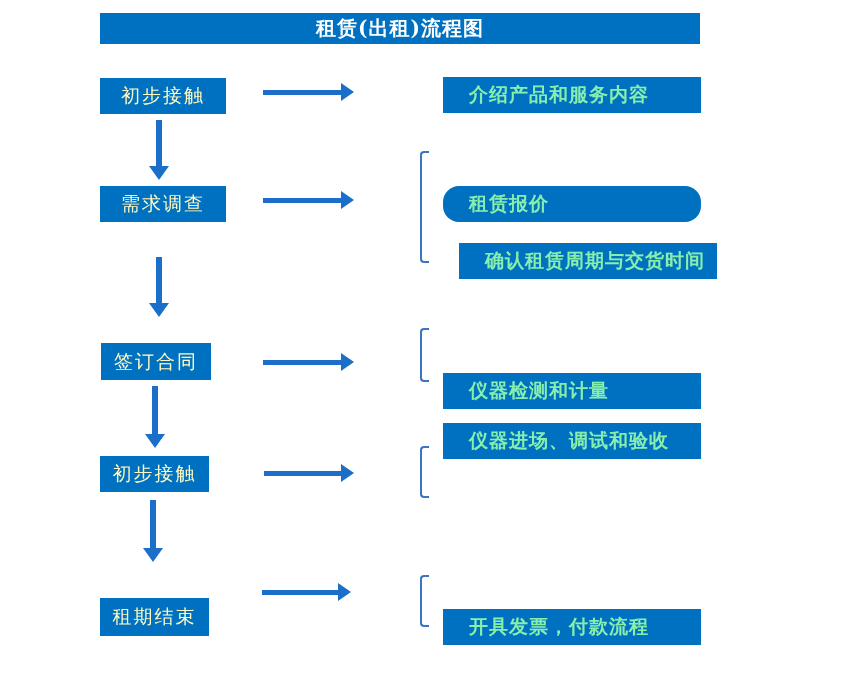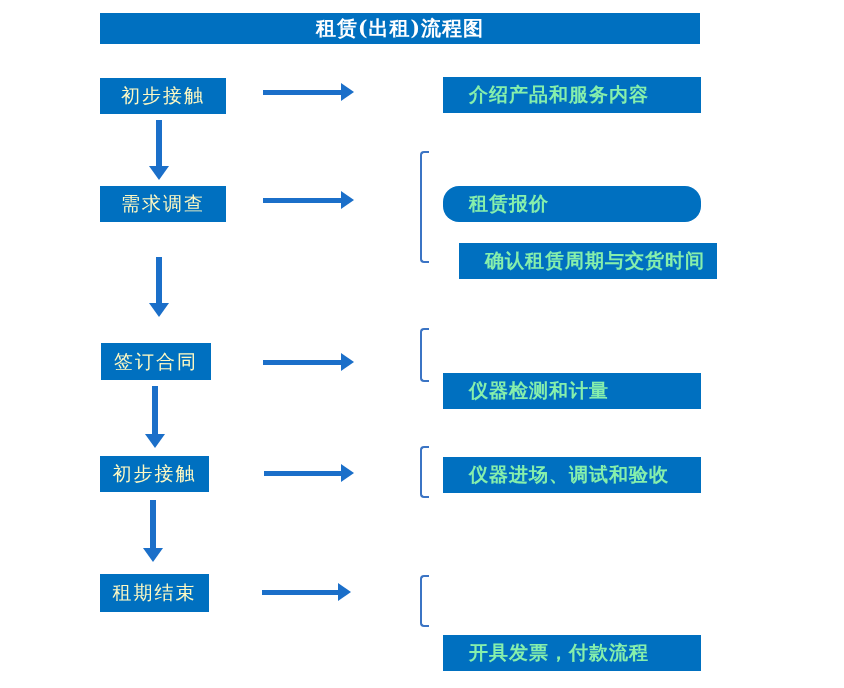--- a/index.html
+++ b/index.html
@@ -31,33 +31,33 @@
     background: #0070C0; color: #86efac;
     display: flex; align-items: center; justify-content: flex-start;
     padding-left: 26px; font-size: 19px; font-weight: bold; letter-spacing: 1px;
   }
 
   
   .sb1 { left: 100px; top: 78px;  width: 126px; }
   .sb2 { left: 100px; top: 186px; width: 126px; }
   .sb3 { left: 101px; top: 343px; width: 110px; height: 37px; }
   .sb4 { left: 100px; top: 456px; width: 109px; }
-  .sb5 { left: 100px; top: 574px; width: 109px; height: 38px; }
+  .sb5 { left: 100px; top: 598px; width: 109px; height: 38px; }
 
   
   .db1  { top: 77px;  }
   .db2  { top: 134px; }
   .db3  { top: 186px; border-radius: 16px; }
   .db4  { top: 243px; margin-left: 16px; }
   .db5  { top: 312px; }
   .db6  { top: 373px; }
-  .db7  { top: 423px; margin-top: 34px; }
+  .db7  { top: 423px; }
   .db8  { top: 492px; }
   .db9  { top: 558px; }
-  .db10 { top: 609px; margin-top: 26px; }
+  .db10 { top: 609px; }
 
   
   .down-arrow { position: absolute; width: 22px; display: flex; flex-direction: column; align-items: center; }
   .down-arrow .shaft { width: 6px; flex: 1; background: #1B6FC9; }
   .down-arrow .head  {
     width: 0; height: 0;
     border-left: 10px solid transparent; border-right: 10px solid transparent;
     border-top: 14px solid #1B6FC9;
   }
   .da1 { left: 148px; top: 120px; height: 60px; }

